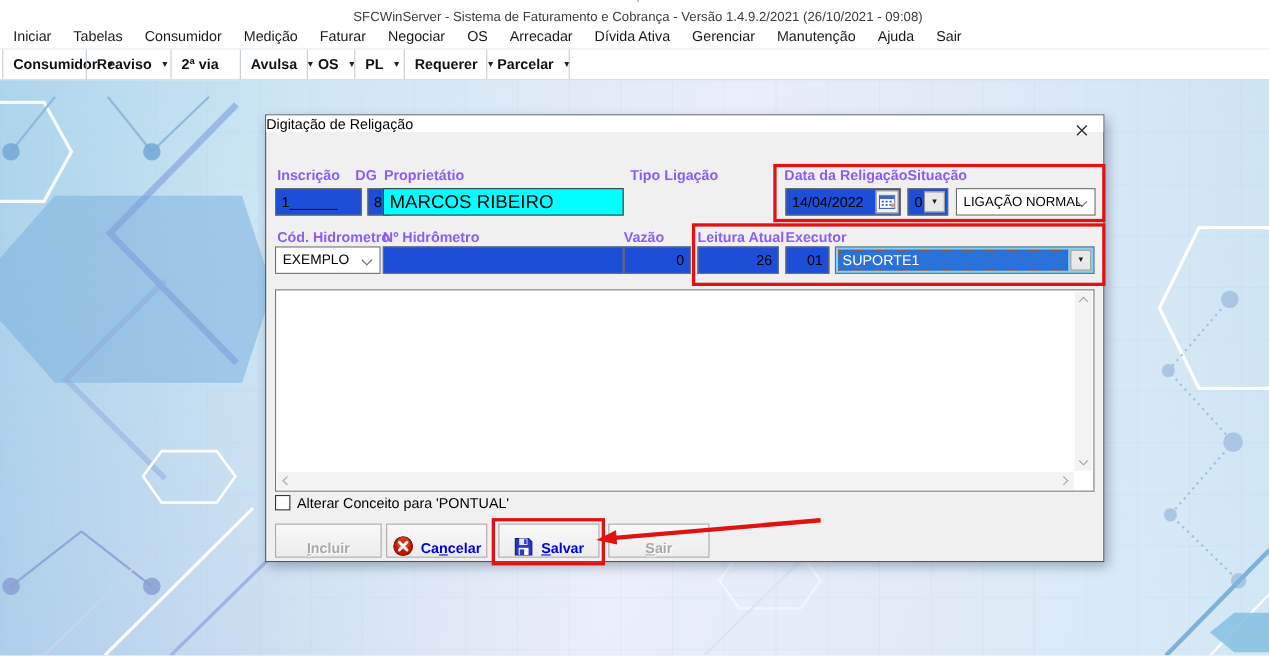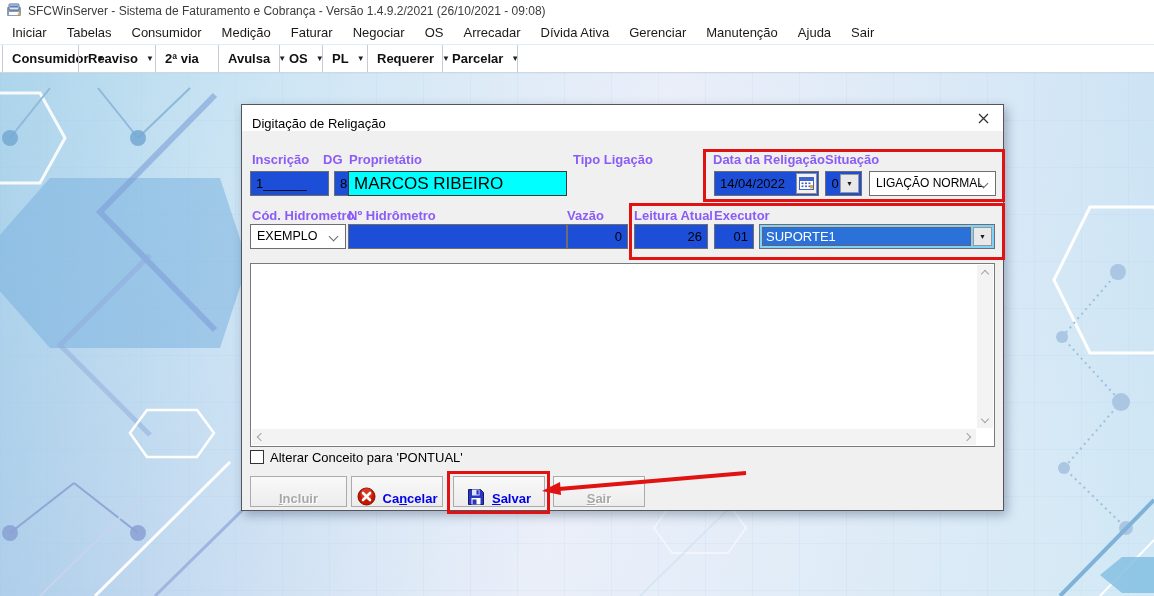--- a/index.html
+++ b/index.html
@@ -2,21 +2,21 @@
 <html><head>
 <meta charset="utf-8">
 <style>
   * { margin:0; padding:0; box-sizing:border-box; }
   html,body { width:1154px; height:596px; }
   body { font-family:"Liberation Sans", sans-serif; background:#fff; overflow:hidden; }
   .screen { position:relative; width:1154px; height:596px; background:#fff; }
 
   
   .titlebar { position:absolute; left:0; top:0; width:1154px; height:22px; background:#fff;
-    display:flex; align-items:center; padding-left:6px; gap:6px; }
+    display:flex; align-items:center; padding-left:6px; gap:6px;flex-direction:column; }
   .titlebar .ttl { font-size:12px; color:#3c3c3c; }
   .menubar { position:absolute; left:0; top:22px; width:1154px; height:22px; background:#fff;
     display:flex; align-items:flex-end; padding-left:2px; }
   .mitem { font-size:13px; color:#1a1a1a; padding:0 10px; line-height:22px; cursor:default; }
   .toolbar { position:absolute; left:0; top:44px; width:1154px; height:29px; background:#fff;
     border-top:1px solid #e3ecf3; border-bottom:1px solid #cdd8e2; display:flex; padding-left:2px; }
   .tbtn { height:100%; border-left:1px solid #c5cdd4; display:flex; align-items:center;
     justify-content:space-between; padding:0 9px; cursor:default; }
   .tbtn .tlab { font-size:13px; font-weight:bold; color:#111; white-space:nowrap; }
   .tbtn .tarr { font-size:8px; color:#222; margin-left:8px; }
@@ -28,22 +28,22 @@
     background-image:
       linear-gradient(105deg, rgba(140,200,230,.55) 0%, rgba(190,225,245,.40) 22%, rgba(238,240,250,.85) 52%, rgba(205,232,246,.55) 100%),
       linear-gradient(225deg, rgba(160,200,235,.50) 0%, rgba(160,200,235,0) 35%),
       linear-gradient(45deg, rgba(150,165,218,.45) 0%, rgba(150,165,218,0) 38%);
   }
   .wp { position:absolute; left:0; top:0; }
 
   
   .dialog { position:absolute; left:241px; top:104px; width:763px; height:407px;
     background:#f0f0f0; border:1px solid #54555a; box-shadow:3px 4px 10px rgba(30,50,80,.35); z-index:10; }
-  .dlg-title { position:absolute; left:0; top:0; right:0; height:26px; background:#fff;
-    display:flex; align-items:flex-end; padding-left:10px; }
+  .dlg-title { position:absolute; left:0; top:0; right:0; height:15px; background:#fff;
+    display:flex; align-items:flex-end; }
   .dlg-title span { font-size:13px; color:#000; }
   .dlg-close { position:absolute; right:0; top:0; width:40px; height:26px; display:flex;
     align-items:center; justify-content:center; cursor:default; }
 
   .lbl { position:absolute; font-size:13px; font-weight:bold; color:#8b5cf6; white-space:nowrap; }
   .inp { position:absolute; height:25px; background:#1d4ed8; border:1px solid #6e6e6e; color:#000;
     font-size:13px; line-height:23px; padding:0 5px; white-space:nowrap; overflow:hidden; }
   .inp.rt { text-align:right; }
   .inp.cyan { background:#00ffff; color:#000000; border-color:#3a3a3a; font-size:17px; }
   .sel { position:absolute; height:25px; background:#fff; border:1px solid #6e6e6e; color:#000;

